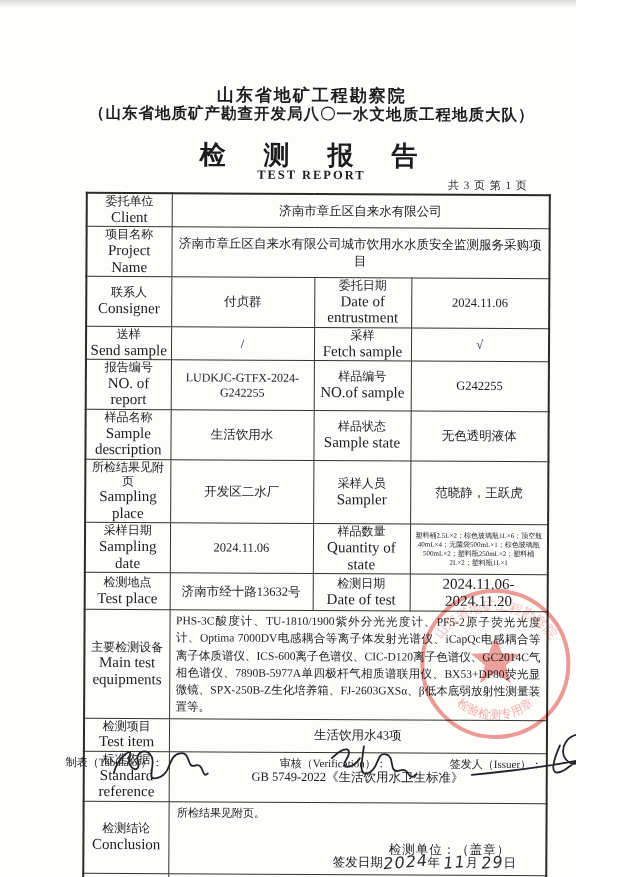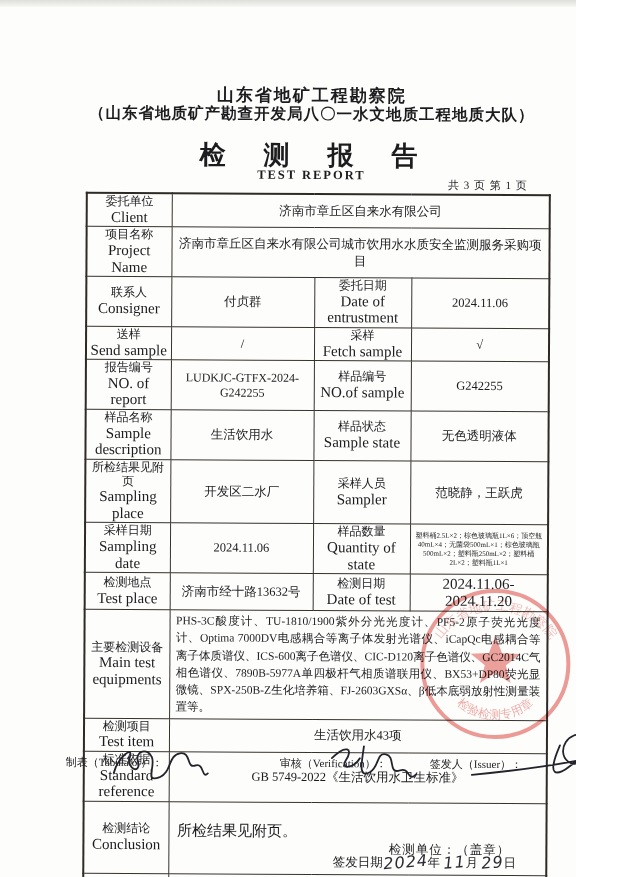--- a/index.html
+++ b/index.html
@@ -31,21 +31,21 @@
     border:2px solid #2e2a26; }
   table.report td { border:1px solid #37332d; overflow:hidden; }
   td.lbl { text-align:center; vertical-align:middle; padding:1px 2px; }
   .lbl .cn { font-size:12px; line-height:1.15; }
   .lbl .en { font-size:15px; line-height:1.1; }
   td.val { text-align:center; vertical-align:middle; font-size:12.5px; padding:1px 4px; }
   td.val.small { font-size:7px; line-height:1.3; padding:1px 2px; }
   td.val.long { font-size:11.5px; text-align:justify; padding:2px 6px; line-height:1.5;
                 vertical-align:top; }
   td.concl { position:relative; vertical-align:top; }
-  .concl-result { position:absolute; top:19px; left:8px; font-size:15px; }
+  .concl-result { position:absolute; top:3px; left:8px; font-size:11px; }
   .concl-unit   { position:absolute; top:38px; left:220px; font-size:12.5px; letter-spacing:1px; }
   .concl-issue  { position:absolute; top:48px; left:164px; font-size:12.5px; }
   .hw { display:inline-block; font-family:"DejaVu Sans",sans-serif; font-style:italic;
         font-size:16px; color:#2b2b33; transform:rotate(-5deg); position:relative; top:1px;
         letter-spacing:1px; }
 
   
   .foot-label { position:absolute; font-size:11px; }
   .sig { position:absolute; }
 
@@ -225,21 +225,21 @@
         <td class="lbl">
           <div class="cn">备注</div>
             </td>
         <td class="val" colspan="3">/</td>
       </tr>
     </tbody>
       </table>
 
     <div class="foot-label" style="left:68px; top:756px">制表（Tabulator）：</div>
     <div class="foot-label" style="left:282px; top:756px">审核（Verification）：</div>
-    <div class="foot-label" style="left:432px; top:756px">签发人（Issuer）：</div>
+    <div class="foot-label" style="left:452px; top:756px">签发人（Issuer）：</div>
 
     <svg class="sig" style="left:110px; top:740px" width="106" height="52" viewBox="0 0 106 52">
       <path d="M6 34 C 10 18, 26 6, 22 18 C 18 30, 34 36, 30 22 C 27 12, 40 8, 44 18 C 48 28, 36 44, 52 38 C 64 33, 60 16, 72 14 C 84 12, 78 30, 88 26 C 96 23, 94 40, 100 34" fill="none" stroke="#23232c" stroke-width="1.8" stroke-linecap="round"></path>
     </svg>
     <svg class="sig" style="left:326px; top:738px" width="96" height="56" viewBox="0 0 96 56">
       <path d="M8 20 C 22 6, 30 10, 22 22 C 16 32, 30 30, 36 20 M40 8 C 38 24, 34 40, 46 34 C 56 28, 52 14, 62 16 C 72 18, 64 36, 76 32 C 86 28, 84 44, 92 36" fill="none" stroke="#23232c" stroke-width="1.8" stroke-linecap="round"></path>
     </svg>
     <svg class="sig" style="left:470px; top:724px" width="150" height="66" viewBox="0 0 150 66">
       <path d="M4 50 C 44 46, 94 40, 144 28 M118 10 C 100 4, 88 26, 100 36 C 110 44, 124 30, 114 16 C 108 8, 126 12, 134 24 M92 20 C 86 34, 80 52, 94 46 C 104 42, 108 30, 118 40" fill="none" stroke="#23232c" stroke-width="1.8" stroke-linecap="round"></path>
     </svg>

